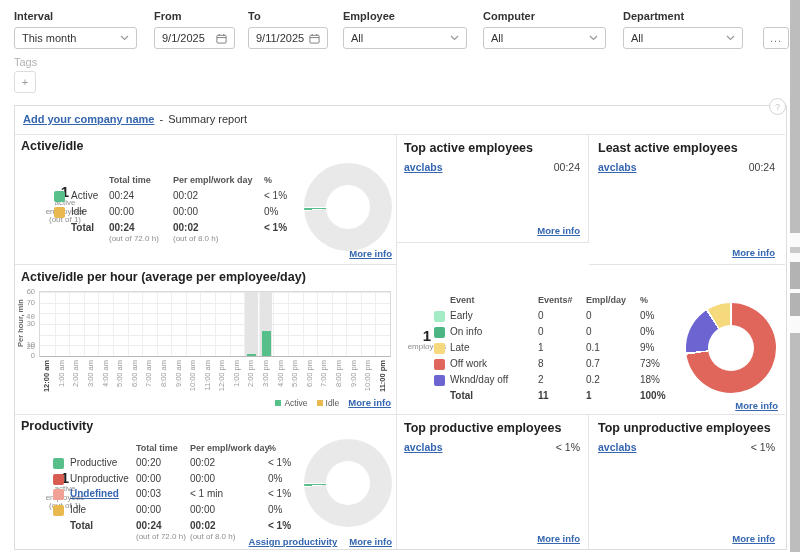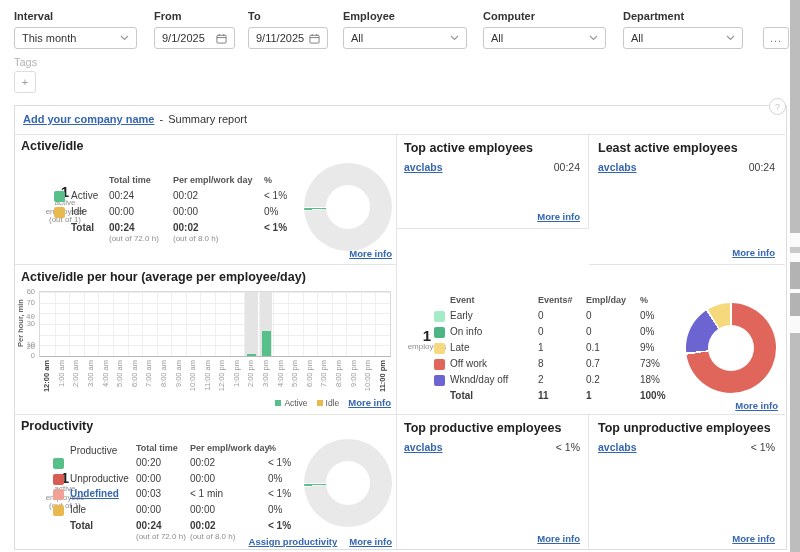--- a/index.html
+++ b/index.html
@@ -19,21 +19,21 @@
   
   .report{position:absolute;left:14px;top:105px;width:771px;height:443px;border:1px solid #ddd;background:#fff;}
   .report-header{position:absolute;left:8px;top:7px;font-size:11px;color:#333;white-space:nowrap;}
   a.lnk{color:#3566b0;font-weight:bold;text-decoration:underline;cursor:pointer;}
   .help-circle{position:absolute;left:769px;top:98px;width:15px;height:15px;border:1px solid #d4d4d4;border-radius:50%;
                background:#fff;color:#c4c4c4;font-size:9px;display:flex;align-items:center;justify-content:center;z-index:5;}
   .panel{position:absolute;box-sizing:border-box;border-color:#e4e4e4;border-style:solid;border-width:0;}
   .p-title{position:absolute;font-size:12.5px;font-weight:600;color:#222;white-space:nowrap;}
   
   #p-active   {left:0;   top:28px;  width:382px;height:131px;border-right-width:1px;border-bottom-width:1px;border-top-width:1px;}
-  #p-topact   {left:382px;top:28px; width:192px;height:95px;border-right-width:1px;border-bottom-width:1px;border-top-width:1px;text-align:center;}
+  #p-topact   {left:382px;top:28px; width:192px;height:109px;border-right-width:1px;border-bottom-width:1px;border-top-width:1px;text-align:center;}
   #p-leastact {left:574px;top:28px; width:196px;height:131px;border-bottom-width:1px;border-top-width:1px;}
   #p-hourly   {left:0;   top:159px; width:382px;height:150px;border-right-width:1px;border-bottom-width:1px;}
   #p-attend   {left:382px;top:159px;width:388px;height:150px;border-bottom-width:1px;}
   #p-prod     {left:0;   top:309px; width:382px;height:134px;border-right-width:1px;}
   #p-topprod  {left:382px;top:309px;width:192px;height:134px;border-right-width:1px;}
   #p-topunprod{left:574px;top:309px;width:196px;height:134px;}
   
   .th{position:absolute;font-size:9px;font-weight:bold;color:#555;white-space:nowrap;}
   .td{position:absolute;font-size:10px;color:#3c3c3c;white-space:nowrap;}
   .td.b{font-weight:bold;}
@@ -341,21 +341,21 @@
       <div class="n">1</div>
       <div class="c">active</div>
       <div class="c">employees</div>
       <div class="c">(out of 1)</div>
     </div>
     <span class="th" style="left:121px;top:28px;">Total time</span>
     <span class="th" style="left:175px;top:28px;">Per empl/work day</span>
     <span class="th" style="left:253px;top:28px;">%</span>
 
     <span class="swatch" style="left: 38px; top: 43px; background: rgb(87, 192, 138);"></span>
-    <span class="td" style="left:55px;top:30px;">Productive</span>
+    <span class="td" style="left:55px;top:42px;">Productive</span>
     <span class="td" style="left:121px;top:42px;">00:20</span>
     <span class="td" style="left:175px;top:42px;">00:02</span>
     <span class="td" style="left:253px;top:42px;">&lt; 1%</span>
 
     <span class="swatch" style="left: 38px; top: 59px; background: rgb(217, 92, 82);"></span>
     <span class="td" style="left:55px;top:58px;">Unproductive</span>
     <span class="td" style="left:121px;top:58px;">00:00</span>
     <span class="td" style="left:175px;top:58px;">00:00</span>
     <span class="td" style="left:253px;top:58px;">0%</span>
 

